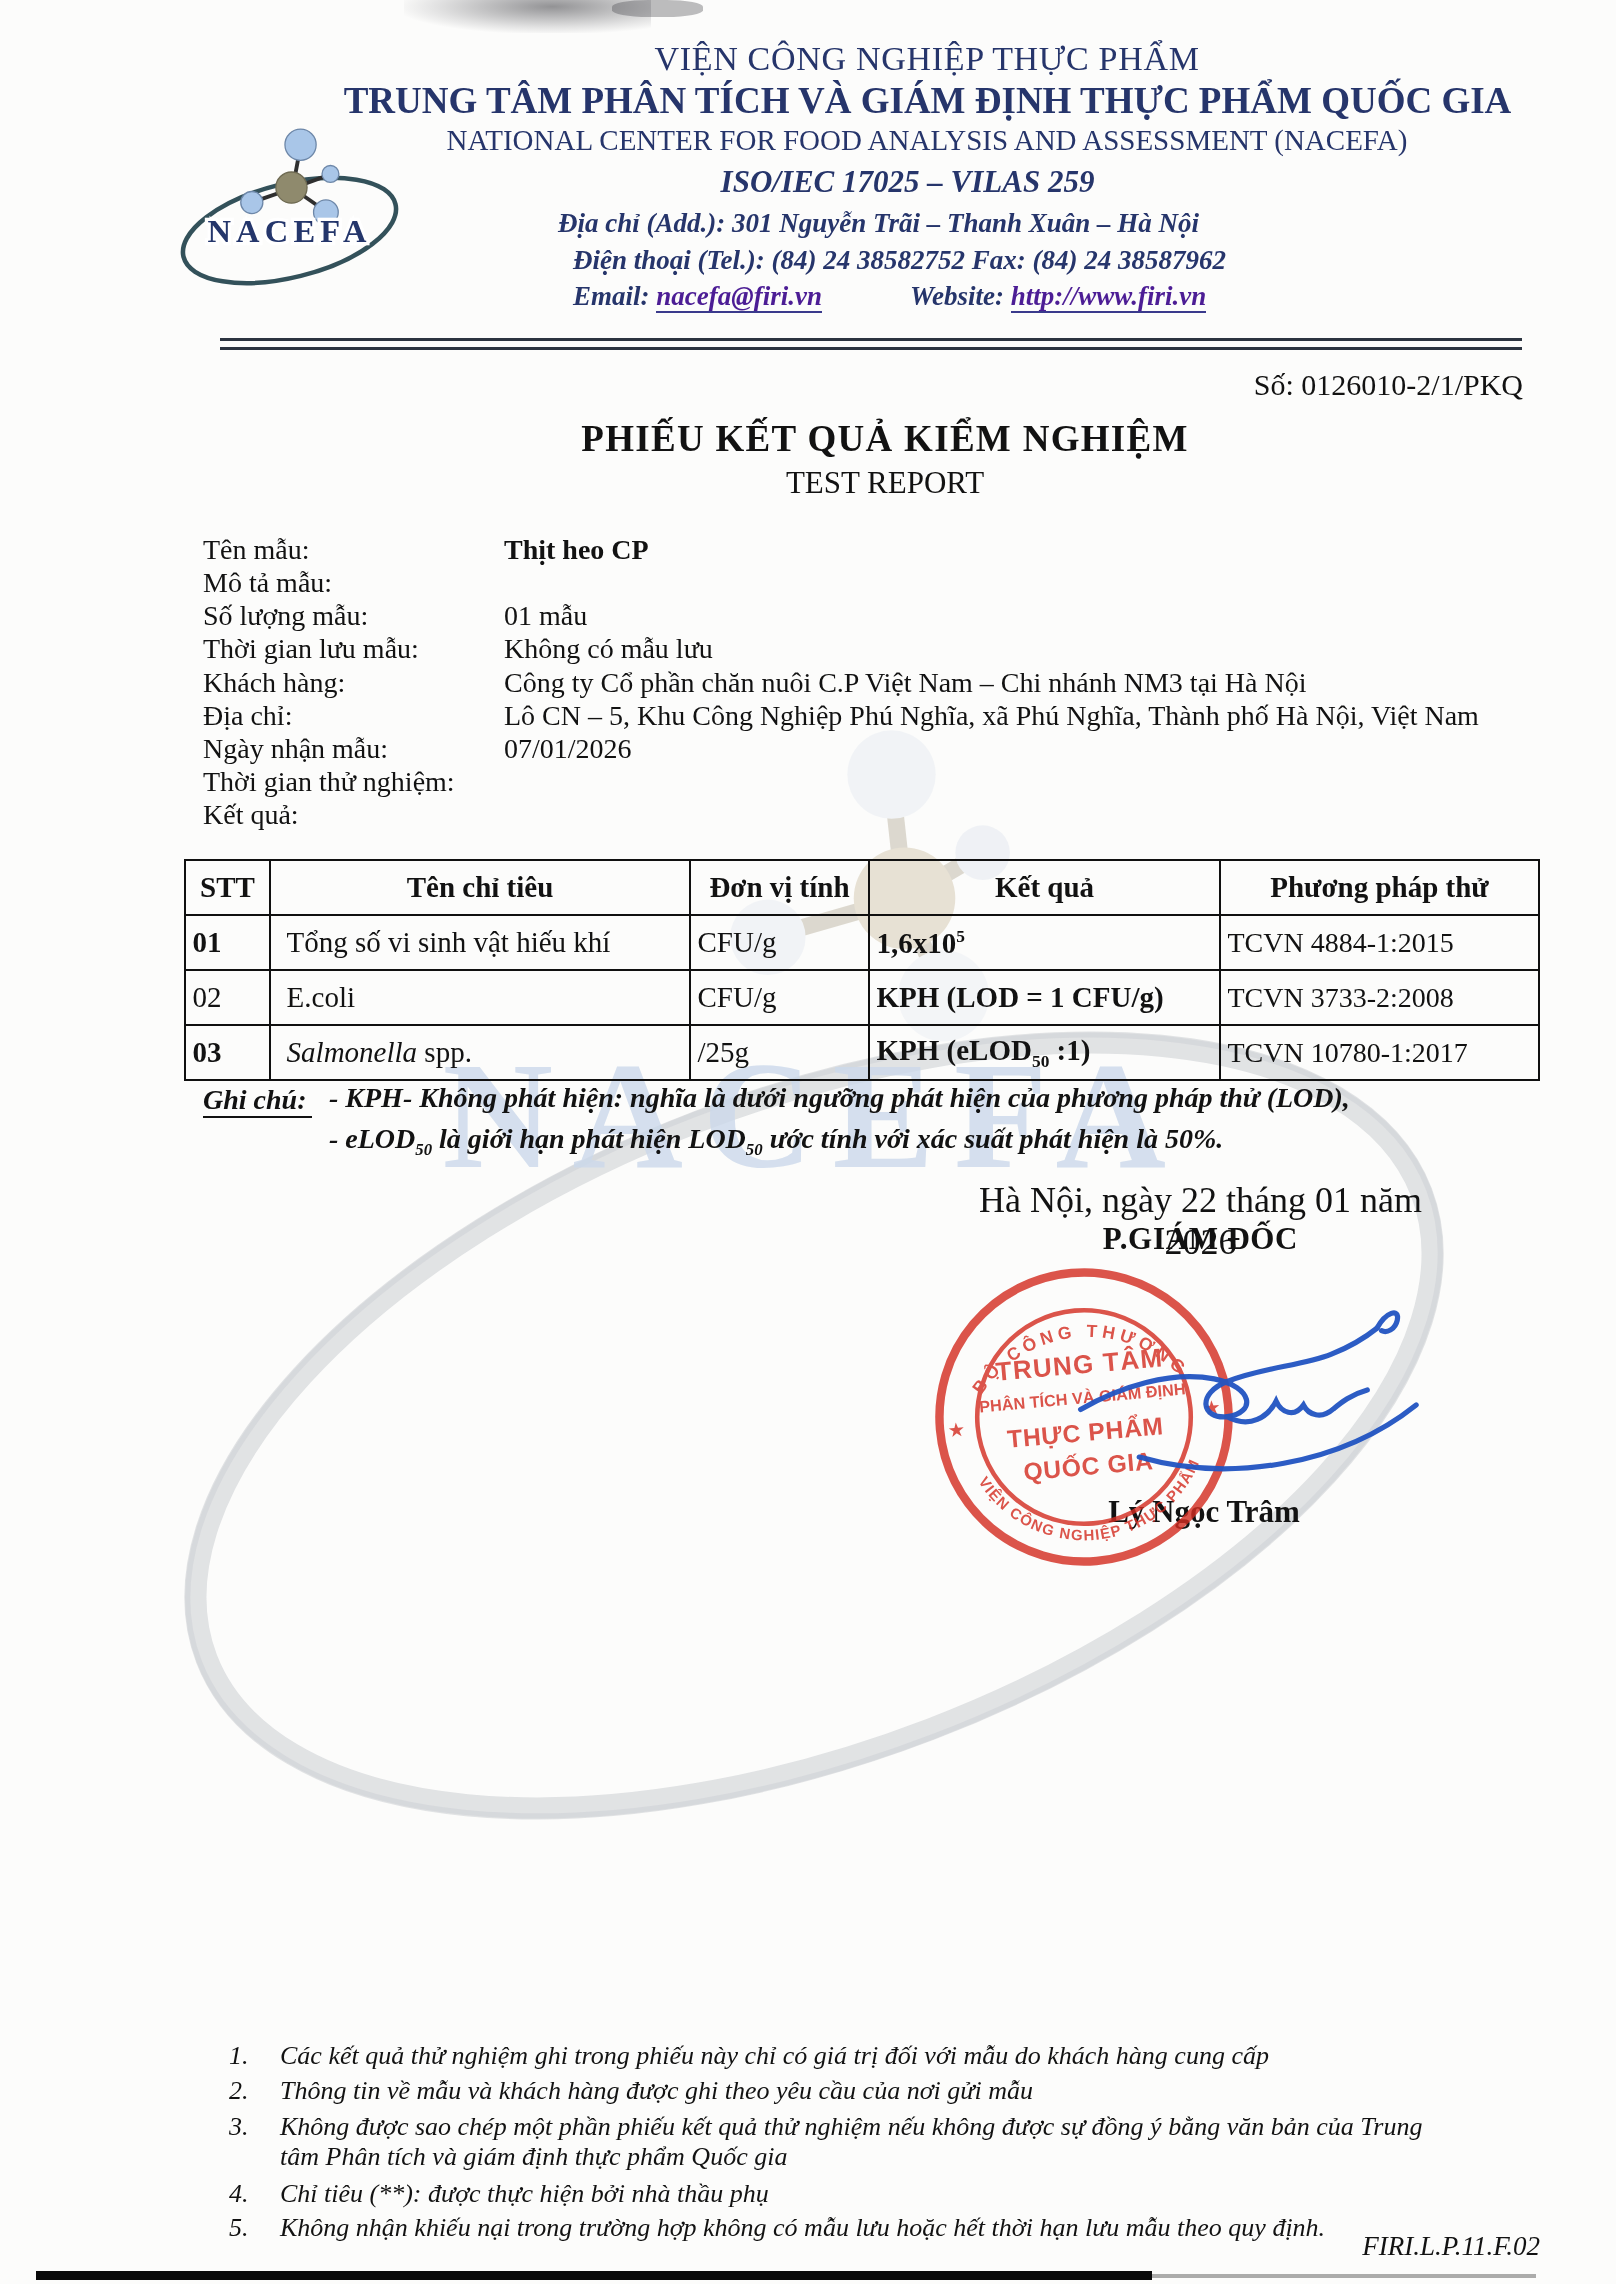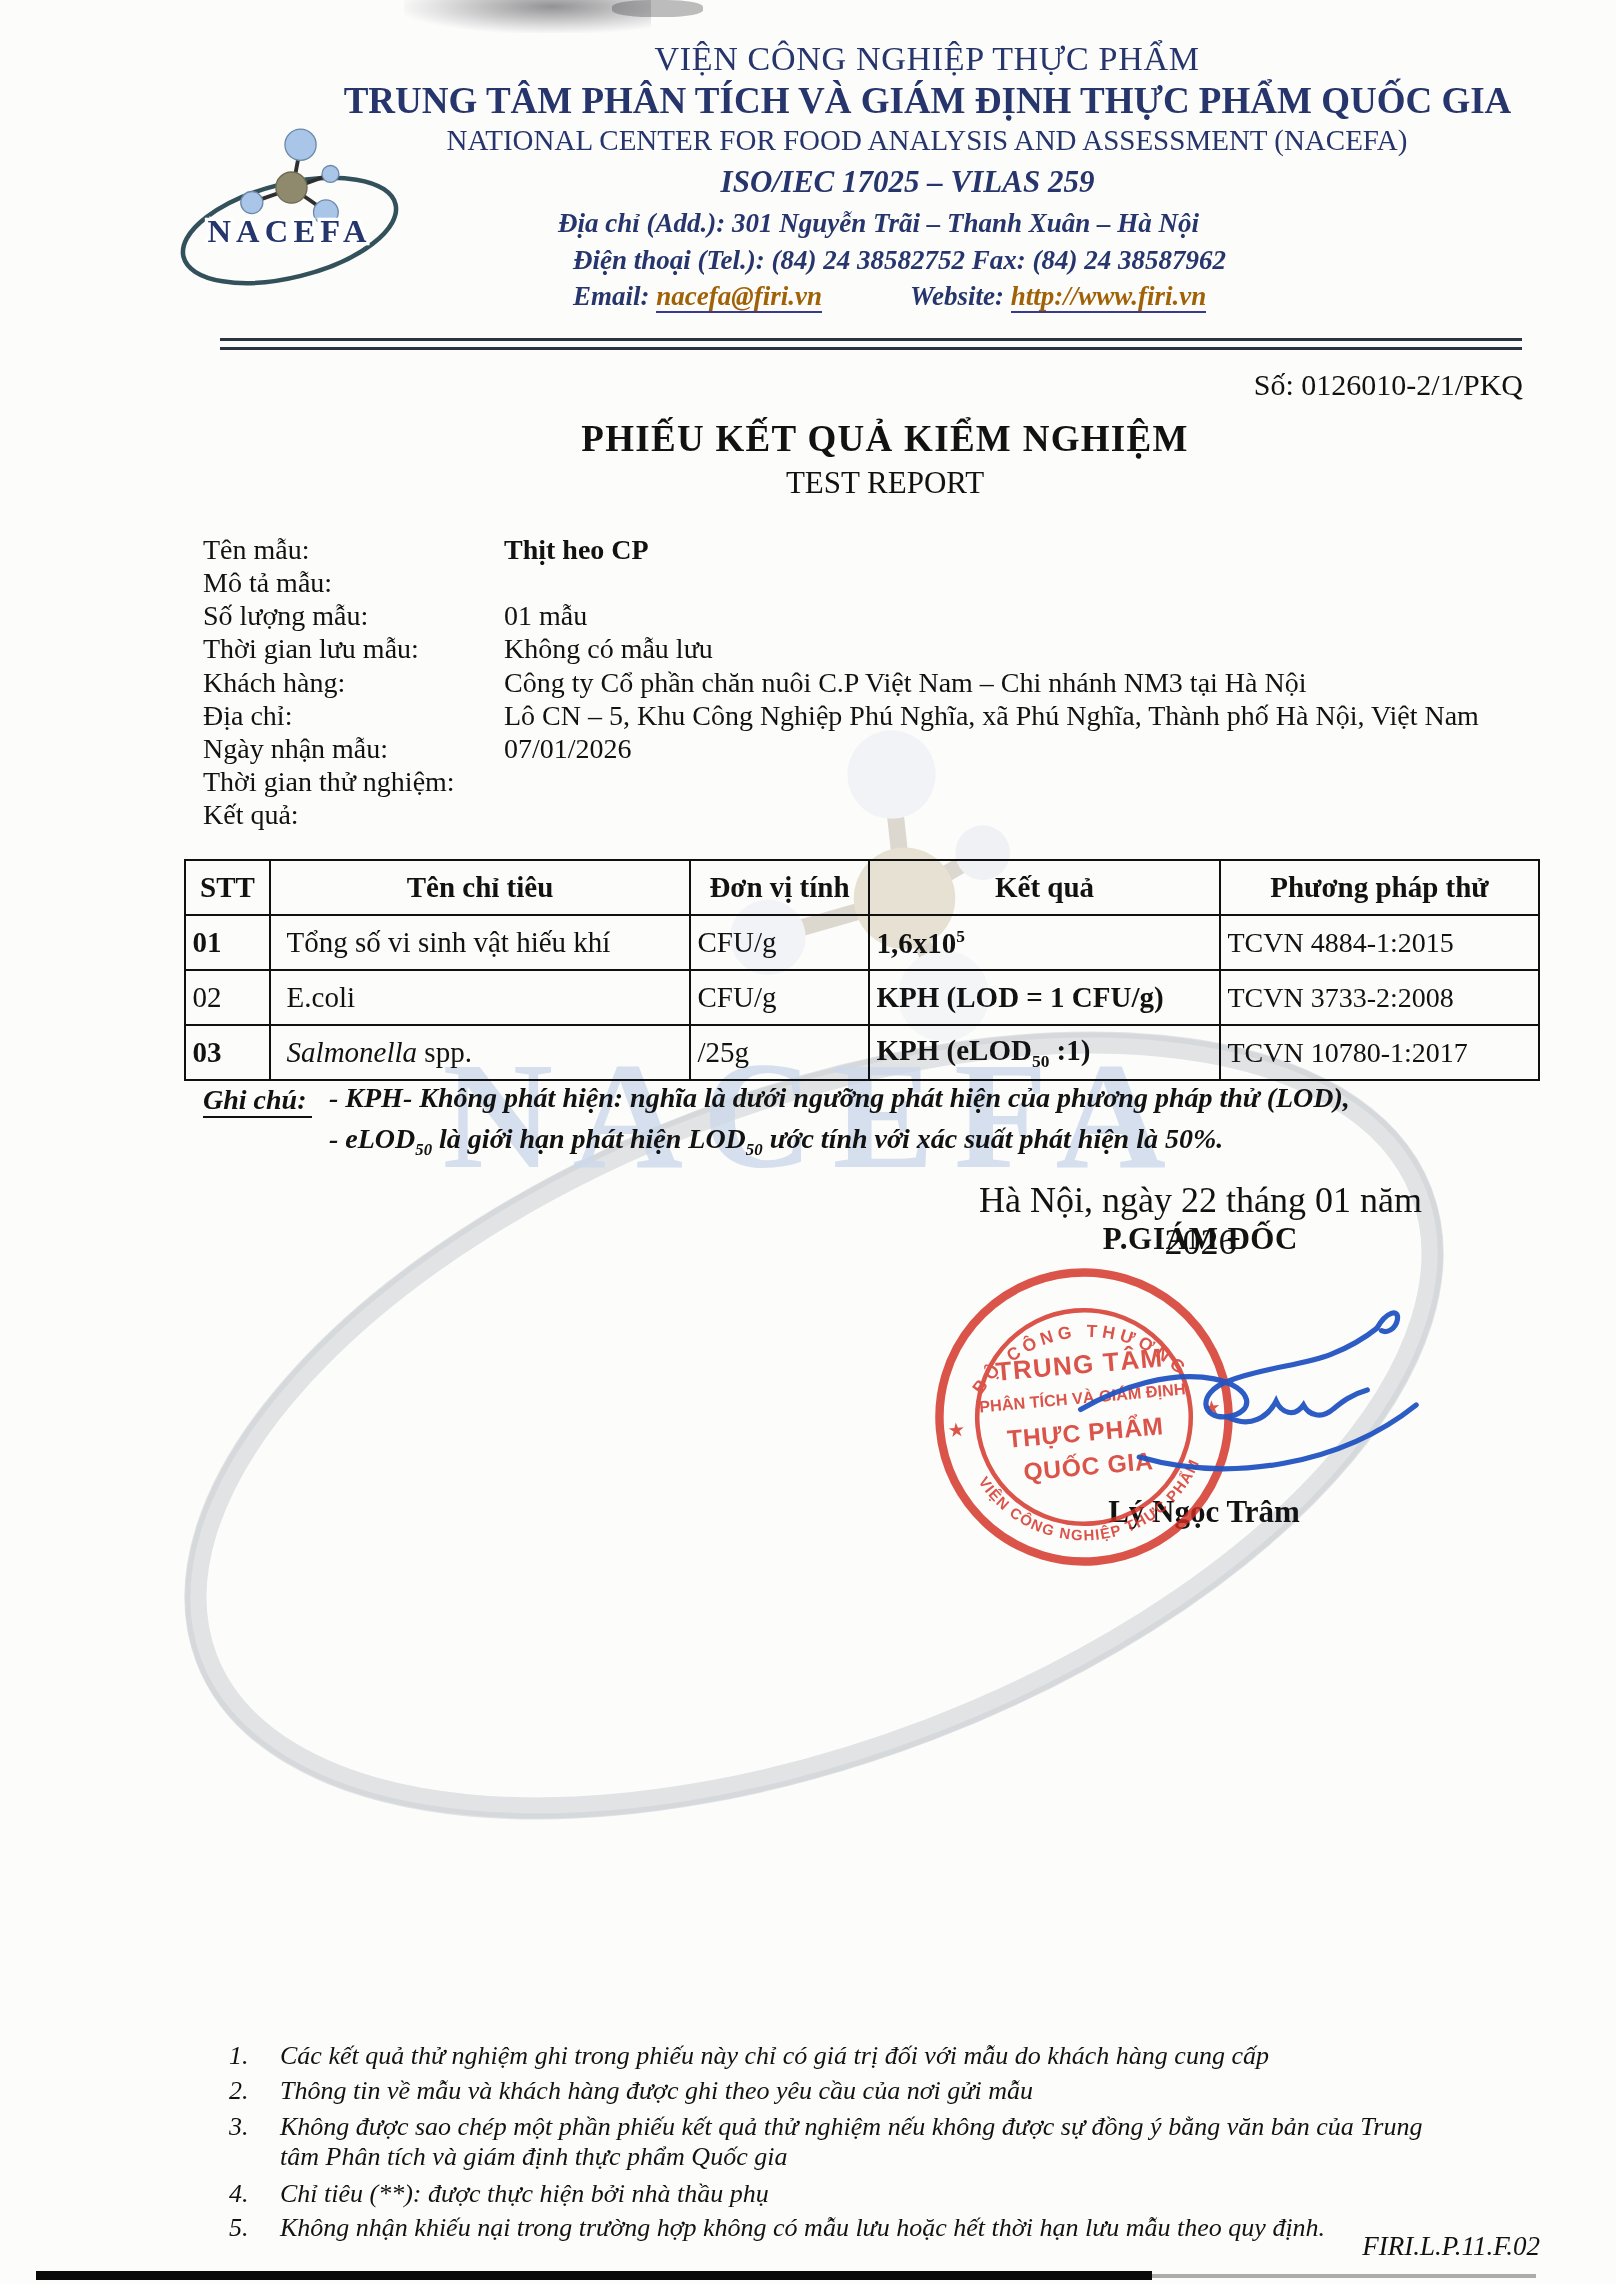--- a/index.html
+++ b/index.html
@@ -16,21 +16,21 @@
   
   .h-line1{top:40px;left:273px;width:1308px;font-size:34px;letter-spacing:0.7px;}
   .h-line2{top:79px;left:195px;width:1465px;font-size:37px;letter-spacing:0px;}
   .h-line3{top:124px;left:273px;width:1308px;font-size:29px;}
   .h-line4{top:164px;left:273px;width:1269px;font-size:31px;}
   .h-contact{font-size:27px;font-weight:bold;font-style:italic;color:#26356b;}
   .h-addr{top:208px;left:558px;}
   .h-tel{top:245px;left:573px;}
   .h-email{top:281px;left:573px;}
   .h-web{top:281px;left:910px;}
-  .u-link{text-decoration:none;color:#a16207;border-bottom:2px solid #3a3a8c;cursor:pointer;}
+  .u-link{text-decoration:none;color:#4c1d95;border-bottom:2px solid #3a3a8c;cursor:pointer;}
 
   .rule{left:220px;width:1302px;background:#2c3440;}
   .rule1{top:338px;height:3.3px;}
   .rule2{top:347px;height:2.6px;}
 
   .report-no{top:368px;left:781px;width:742px;font-size:30px;}
   .title-vn{top:417px;left:195px;width:1380px;font-size:37px;font-weight:bold;letter-spacing:1.3px;}
   .title-en{top:465px;left:195px;width:1380px;font-size:31px;}
 
   

